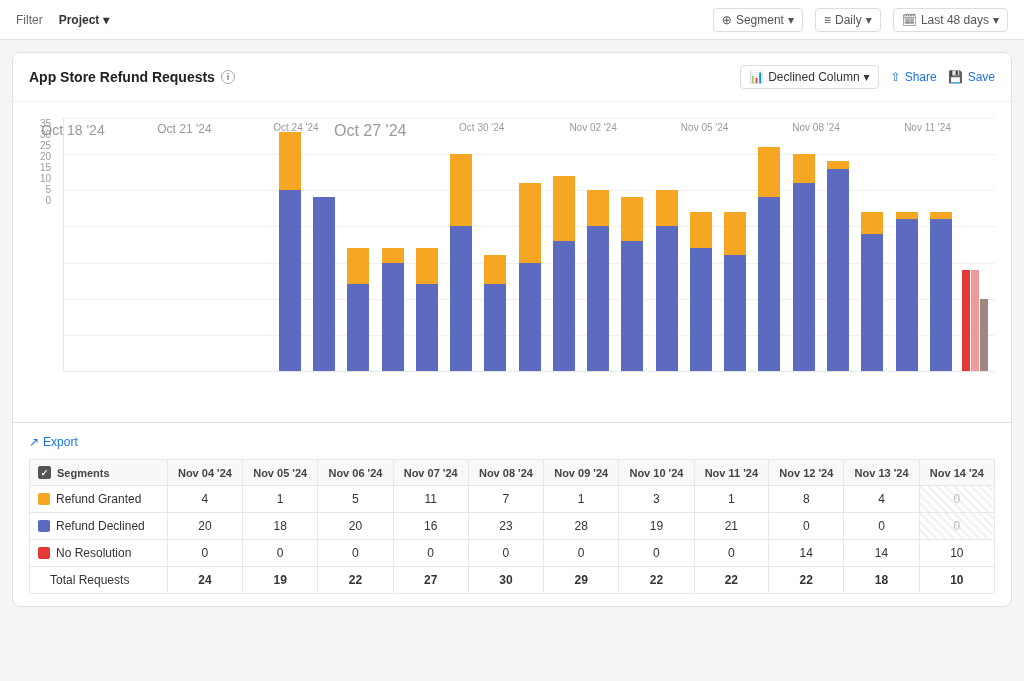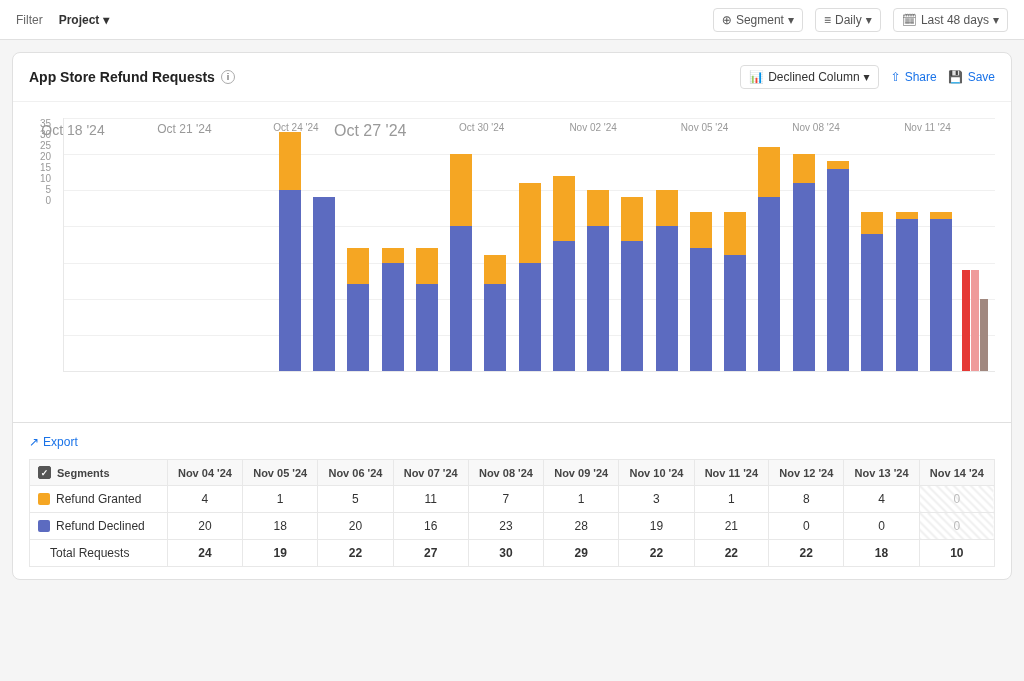--- a/index.html
+++ b/index.html
@@ -501,20 +501,39 @@
                 <td>16</td>
                 <td>23</td>
                 <td>28</td>
                 <td>19</td>
                 <td>21</td>
                 <td>0</td>
                 <td>0</td>
                 <td class="hatched-cell">0</td>
               </tr>
               <tr>
+                <td>
+                  <div class="segment-cell">
+                    <span class="seg-dot" style="background: rgb(229, 57, 53);"></span>
+                    <span>No Resolution</span>
+                  </div>
+                </td>
+                <td>0</td>
+                <td>0</td>
+                <td>0</td>
+                <td>0</td>
+                <td>0</td>
+                <td>0</td>
+                <td>0</td>
+                <td>0</td>
+                <td>14</td>
+                <td>14</td>
+                <td>10</td>
+              </tr>
+              <tr>
                 <td style="padding-left: 20px; margin-top: 42px;">Total Requests</td>
                 <td>24</td>
                 <td>19</td>
                 <td>22</td>
                 <td>27</td>
                 <td>30</td>
                 <td>29</td>
                 <td>22</td>
                 <td>22</td>
                 <td>22</td>

